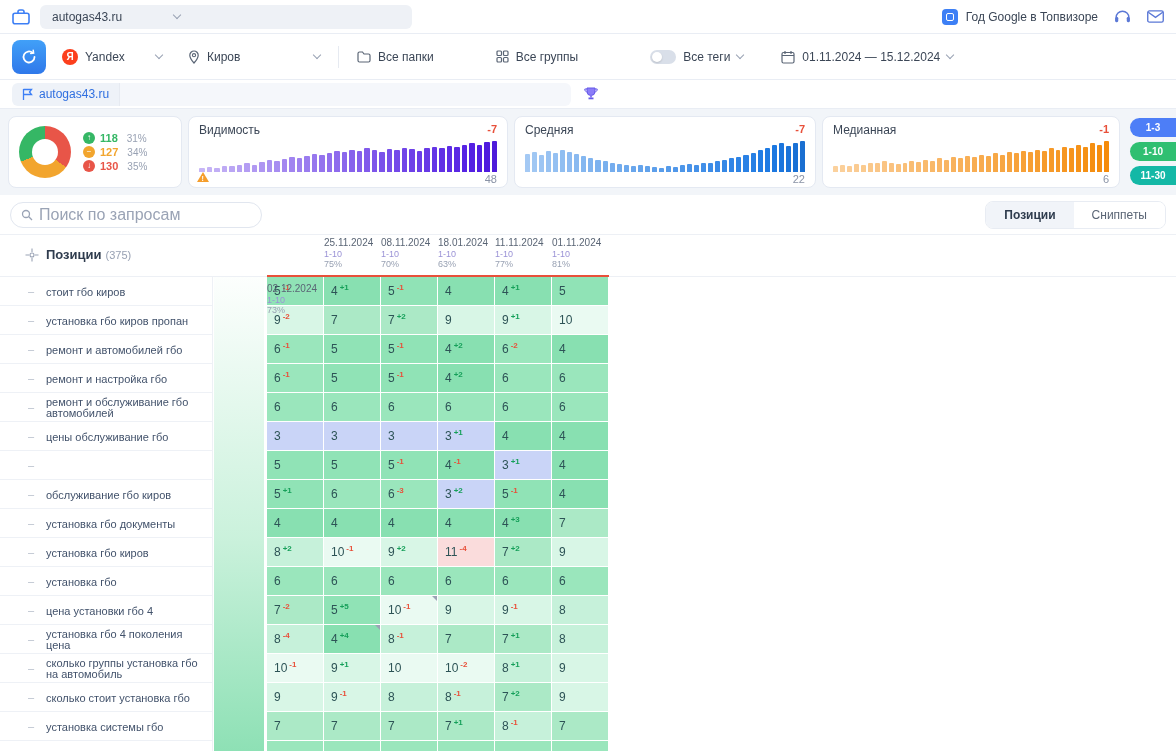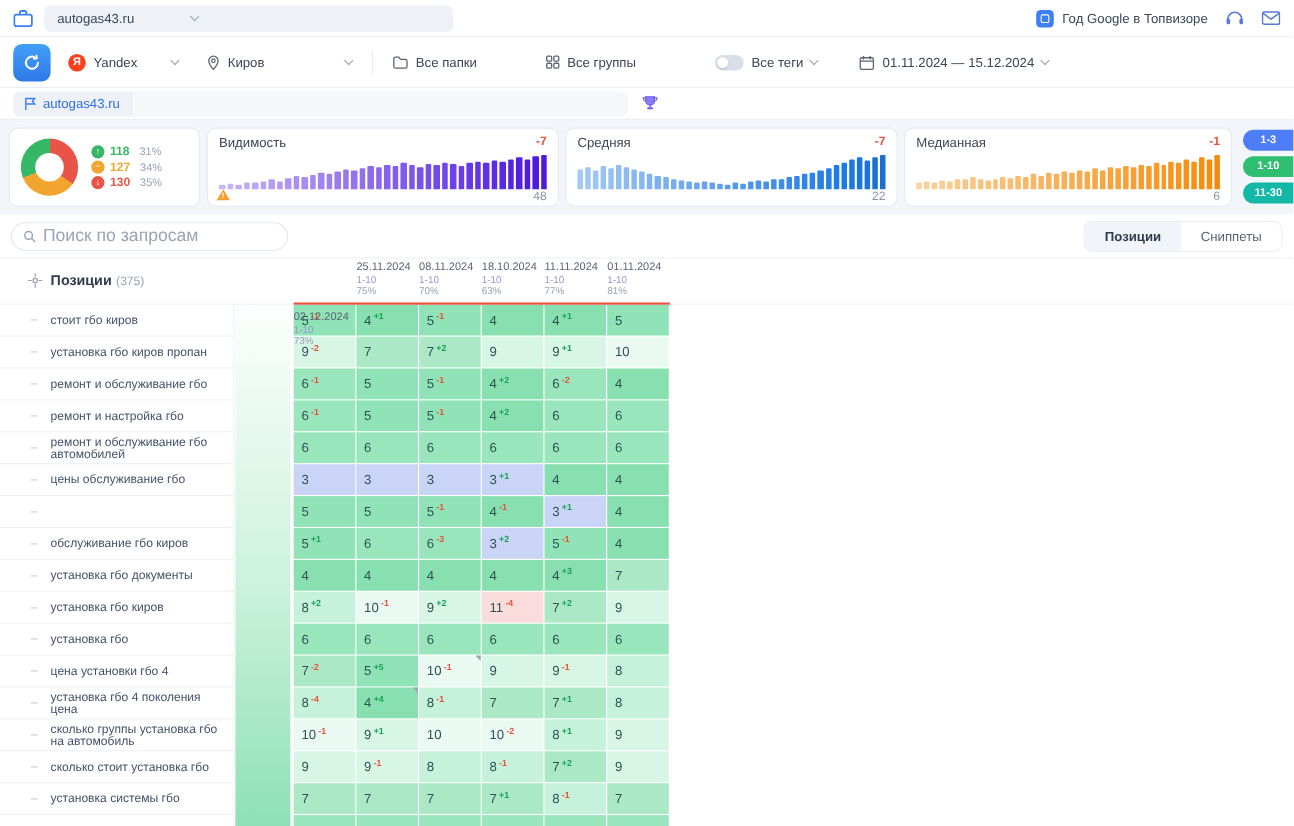--- a/index.html
+++ b/index.html
@@ -429,21 +429,21 @@
           <div class="dc-date">25.11.2024</div>
           <div class="dc-range">1-10</div>
           <div class="dc-pct">75%</div>
         </div>
         <div class="date-col" style="left: 381px;">
           <div class="dc-date">08.11.2024</div>
           <div class="dc-range">1-10</div>
           <div class="dc-pct">70%</div>
         </div>
         <div class="date-col" style="left: 438px;">
-          <div class="dc-date">18.10.2024</div>
+          <div class="dc-date">18.01.2024</div>
           <div class="dc-range">1-10</div>
           <div class="dc-pct">63%</div>
         </div>
         <div class="date-col" style="left: 495px;">
           <div class="dc-date">11.11.2024</div>
           <div class="dc-range">1-10</div>
           <div class="dc-pct">77%</div>
         </div>
         <div class="date-col" style="left: 552px;">
           <div class="dc-date">01.11.2024</div>
@@ -500,21 +500,21 @@
         <div class="cell" style="left: 495px; background: rgb(216, 246, 230);">
           <span class="pv">9</span>
           <span class="pc pos">+1</span>
         </div>
         <div class="cell" style="left: 552px; background: rgb(234, 250, 242);">
           <span class="pv">10</span>
         </div>
       </div>
       <div class="trow">
         <div class="dash">–</div>
-        <div class="query">ремонт и обслуживание гбо</div>
+        <div class="query">ремонт и автомобилей гбо</div>
         <div class="cell" style="left: 267px; background: rgb(154, 230, 188);">
           <span class="pv">6</span>
           <span class="pc neg">-1</span>
         </div>
         <div class="cell" style="left: 324px; background: rgb(144, 227, 182);">
           <span class="pv">5</span>
         </div>
         <div class="cell" style="left: 381px; background: rgb(144, 227, 182);">
           <span class="pv">5</span>
           <span class="pc neg">-1</span>

